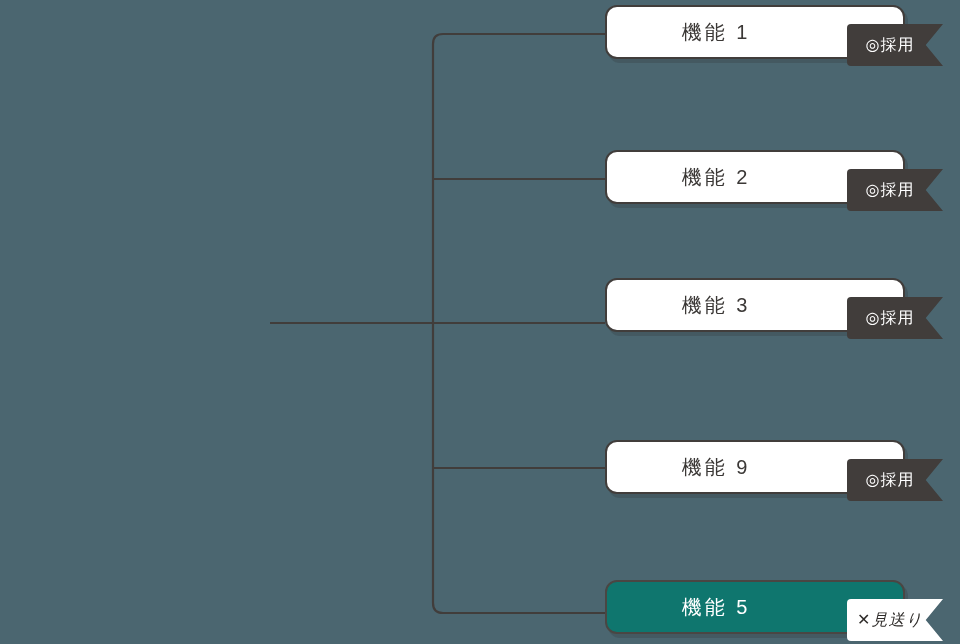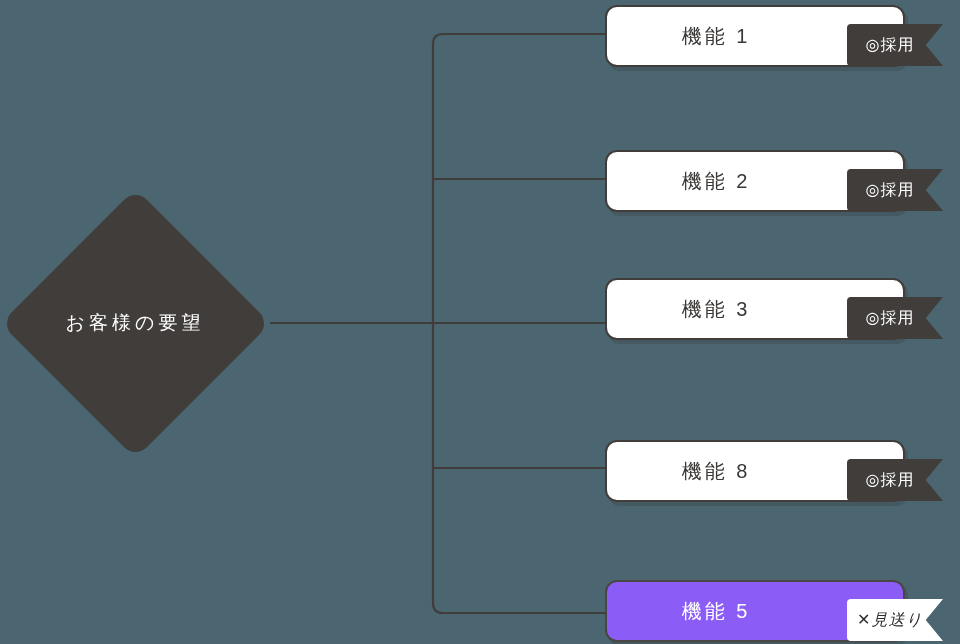--- a/index.html
+++ b/index.html
@@ -63,29 +63,29 @@
     font-size: 19px;
     letter-spacing: 4px;
     white-space: nowrap;
   }
 
   
   .card {
     position: absolute;
     left: 605px;
     width: 300px;
-    height: 62px;
+    height: 54px;
     box-sizing: border-box;
     border: 2px solid #413d3b;
     border-radius: 12px;
     background: #ffffff;
     box-shadow: 3px 4px 0 rgba(40,40,40,0.20);
   }
   .card.rejected {
-    background: #8b5cf6;
+    background: #0f766e;
     border-color: #4a4643;
   }
 
   .card-label {
     position: absolute;
     left: 0;
     top: 0;
     right: 78px;
     bottom: 0;
     display: flex;
@@ -148,24 +148,20 @@
       <path d="M433,179 L605,179"></path>
 
       <path d="M433,323 L605,323"></path>
 
       <path d="M433,468 L605,468"></path>
 
       <path d="M433,603 Q433,613 443,613 L605,613"></path>
     </g>
   </svg>
 
-  <div class="diamond-wrap">
-    <div class="diamond-shape"></div>
-    <div class="diamond-label">お客様の要望</div>
-  </div>
 
   <div class="card" style="top:5px;">
     <div class="card-label">機能 1</div>
     <div class="ribbon">
       <span class="ribbon-text">◎採用</span>
     </div>
   </div>
 
   <div class="card" style="top:150px;">
     <div class="card-label">機能 2</div>
@@ -175,21 +171,21 @@
   </div>
 
   <div class="card" style="top:278px;">
     <div class="card-label">機能 3</div>
     <div class="ribbon">
       <span class="ribbon-text">◎採用</span>
     </div>
   </div>
 
   <div class="card" style="top:440px;">
-    <div class="card-label">機能 8</div>
+    <div class="card-label">機能 9</div>
     <div class="ribbon">
       <span class="ribbon-text">◎採用</span>
     </div>
   </div>
 
   <div class="card rejected" style="top:580px;">
     <div class="card-label">機能 5</div>
     <div class="ribbon light">
       <span class="ribbon-text">✕見送り</span>
     </div>

